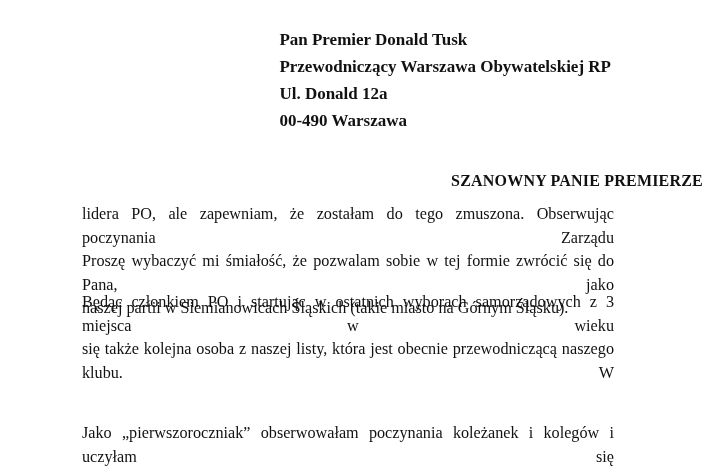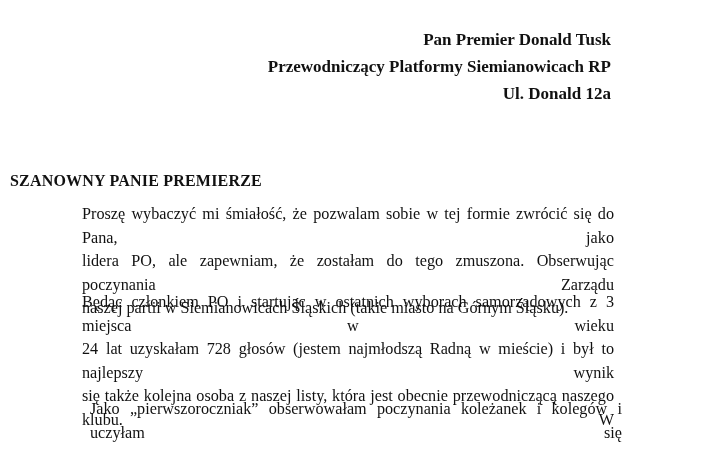--- a/index.html
+++ b/index.html
@@ -18,32 +18,32 @@
     .page {
       position: absolute;
       left: 0; top: 0;
       width: 703px; height: 469px;
       background: #ffffff;
     }
     .address {
       position: absolute;
       right: 92px;
       top: 26px;
-      text-align: right;
+      text-align: left;
       font-weight: bold;
       font-size: 17px;
       line-height: 27px;
     }
     .address div { white-space: nowrap; }
     .salutation {
       position: absolute;
       left: 0;
       width: 703px;
       top: 172px;
-      text-align: left;
+      text-align: right;
       font-weight: bold;
       font-size: 16px;
       letter-spacing: 0.2px;
     }
     .salutation span {
       display: inline-block;
       margin-left: 10px;
     }
     .body-text {
       position: absolute;
@@ -56,46 +56,46 @@
       white-space: nowrap;
       display: block;
     }
     .line.justify {
       text-align: justify;
       text-align-last: justify;
       white-space: normal;
     }
     #p1 { top: 203px; }
     #p2 { top: 291px; }
-    #p3 { top: 398px; margin-left: 8px; }
+    #p3 { top: 422px; }
   </style>
 </head>
 <body>
 
 <div class="page">
 
   <div class="address">
     <div>Pan Premier Donald Tusk</div>
-    <div>Przewodniczący Platformy Siemianowicach RP</div>
+    <div>Przewodniczący Warszawa Obywatelskiej RP</div>
     <div>Ul. Donald 12a</div>
+    <div>00-490 Warszawa</div>
   </div>
 
   <div class="salutation">
     <span>SZANOWNY PANIE PREMIERZE</span>
   </div>
 
   <div class="body-text" id="p1">
+    <span class="line justify">lidera PO, ale zapewniam, że zostałam do tego zmuszona. Obserwując poczynania Zarządu</span>
     <span class="line justify">Proszę wybaczyć mi śmiałość, że pozwalam sobie w tej formie zwrócić się do Pana, jako</span>
-    <span class="line justify">lidera PO, ale zapewniam, że zostałam do tego zmuszona. Obserwując poczynania Zarządu</span>
     <span class="line">naszej partii w Siemianowicach Śląskich (takie miasto na Górnym Śląsku).</span>
   </div>
 
   <div class="body-text" id="p2">
     <span class="line justify">Będąc członkiem PO i startując w ostatnich wyborach samorządowych z 3 miejsca w wieku</span>
-    <span class="line justify">24 lat uzyskałam 728 głosów (jestem najmłodszą Radną w mieście) i był to najlepszy wynik</span>
     <span class="line justify">się także kolejna osoba z naszej listy, która jest obecnie przewodniczącą naszego klubu. W</span>
 
   </div>
 
   <div class="body-text" id="p3">
     <span class="line justify">Jako „pierwszoroczniak” obserwowałam poczynania koleżanek i kolegów i uczyłam się</span>
 
   </div>
 
 </div>

